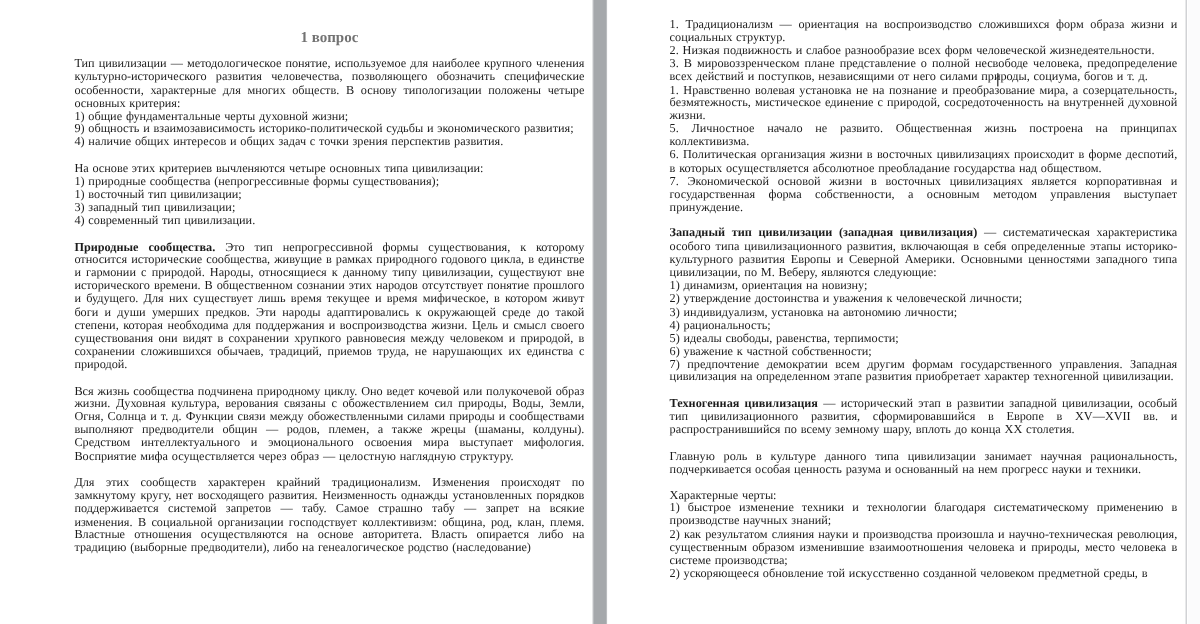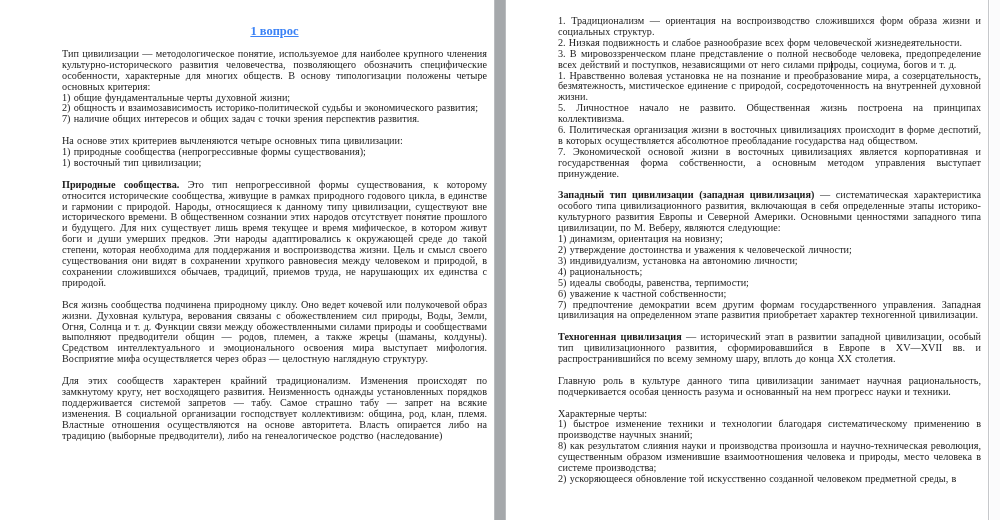--- a/index.html
+++ b/index.html
@@ -39,31 +39,33 @@
     background:#2a2a2a;
   }
 </style>
 </head>
 <body>
 
 <div class="spread">
 
   <div class="page page-left">
     <div class="text-col text-col-left">
-      <p class="doc-title" style="color: #3b82f6; text-decoration: underline;">1 вопрос</p>
+      <p class="doc-title" style="color: #737373;">1 вопрос</p>
       <div id="left-blocks">
           <p class="para blank"></p>
           <p class="para"><span>Тип цивилизации  — методологическое понятие, используемое для наиболее крупного членения культурно-исторического развития человечества, позволяющего обозначить специфические особенности, характерные для многих обществ. В основу типологизации положены четыре основных критерия:</span></p>
           <p class="para"><span>1) общие фундаментальные черты духовной жизни;</span></p>
-          <p class="para"><span>2) общность и взаимозависимость историко-политической  судьбы и экономического развития;</span></p>
-          <p class="para"><span>7) наличие общих интересов и общих задач с точки зрения перспектив развития.</span></p>
+          <p class="para"><span>9) общность и взаимозависимость историко-политической  судьбы и экономического развития;</span></p>
+          <p class="para"><span>4) наличие общих интересов и общих задач с точки зрения перспектив развития.</span></p>
           <p class="para blank"></p>
           <p class="para"><span>На основе этих критериев вычленяются четыре основных типа цивилизации:</span></p>
           <p class="para"><span>1) природные сообщества (непрогрессивные формы существования);</span></p>
           <p class="para"><span>1) восточный тип цивилизации;</span></p>
+          <p class="para"><span>3) западный тип цивилизации;</span></p>
+          <p class="para"><span>4) современный тип цивилизации.</span></p>
           <p class="para blank"></p>
           <p class="para"><span class="bold">Природные сообщества.</span><span> Это тип непрогрессивной формы существования, к которому относится исторические сообщества, живущие в рамках природного годового цикла, в единстве и гармонии с природой. Народы, относящиеся к данному типу цивилизации, существуют вне исторического времени. В общественном сознании этих народов отсутствует понятие прошлого и будущего. Для них существует лишь время текущее и время мифическое, в котором живут боги и души умерших предков. Эти народы адаптировались к окружающей среде до такой степени, которая необходима для поддержания и воспроизводства жизни. Цель и смысл своего существования они видят в сохранении хрупкого равновесия между человеком и природой, в сохранении сложившихся обычаев, традиций, приемов труда, не нарушающих их единства с природой.</span></p>
           <p class="para blank"></p>
           <p class="para"><span>Вся жизнь сообщества подчинена природному циклу. Оно ведет кочевой или полукочевой образ жизни. Духовная культура, верования связаны с обожествлением сил природы, Воды, Земли, Огня, Солнца и т. д. Функции связи между обожествленными силами природы и сообществами выполняют предводители общин — родов, племен, а также жрецы (шаманы, колдуны). Средством интеллектуального и эмоционального освоения мира выступает мифология. Восприятие мифа осуществляется через образ — целостную наглядную структуру.</span></p>
           <p class="para blank"></p>
           <p class="para"><span>Для этих сообществ характерен крайний традиционализм. Изменения происходят по замкнутому кругу, нет восходящего развития. Неизменность однажды установленных порядков поддерживается системой запретов — табу. Самое страшно табу — запрет на всякие изменения. В социальной организации господствует коллективизм: община, род, клан, племя. Властные отношения осуществляются на основе авторитета. Власть опирается либо на традицию (выборные предводители), либо на генеалогическое родство (наследование)</span></p>
         </div>
     </div>
   </div>
 
@@ -88,21 +90,21 @@
           <p class="para"><span>5) идеалы свободы, равенства, терпимости;</span></p>
           <p class="para"><span>6) уважение к частной собственности;</span></p>
           <p class="para"><span>7) предпочтение демократии всем другим формам государственного управления. Западная цивилизация на определенном этапе развития приобретает характер техногенной цивилизации.</span></p>
           <p class="para blank"></p>
           <p class="para"><span class="bold">Техногенная цивилизация</span><span> — исторический этап в развитии западной цивилизации, особый тип цивилизационного развития, сформировавшийся в Европе в XV—XVII вв. и распространившийся по всему земному шару, вплоть до конца XX столетия.</span></p>
           <p class="para blank"></p>
           <p class="para"><span>Главную роль в культуре данного типа цивилизации занимает научная рациональность, подчеркивается особая ценность разума и основанный на нем прогресс науки и техники.</span></p>
           <p class="para blank"></p>
           <p class="para"><span>Характерные черты:</span></p>
           <p class="para"><span>1) быстрое изменение техники и технологии благодаря систематическому применению в производстве научных знаний;</span></p>
-          <p class="para"><span>8) как результатом слияния науки и производства произошла и научно-техническая революция, существенным образом изменившие взаимоотношения человека и природы, место человека в системе производства;</span></p>
+          <p class="para"><span>2) как результатом слияния науки и производства произошла и научно-техническая революция, существенным образом изменившие взаимоотношения человека и природы, место человека в системе производства;</span></p>
           <p class="para"><span>2) ускоряющееся обновление той искусственно созданной человеком предметной среды, в</span></p>
         </div>
     </div>
   </div>
 
   <div class="edge-strip"></div>
 
   <div class="caret"></div>
 
 </div>

